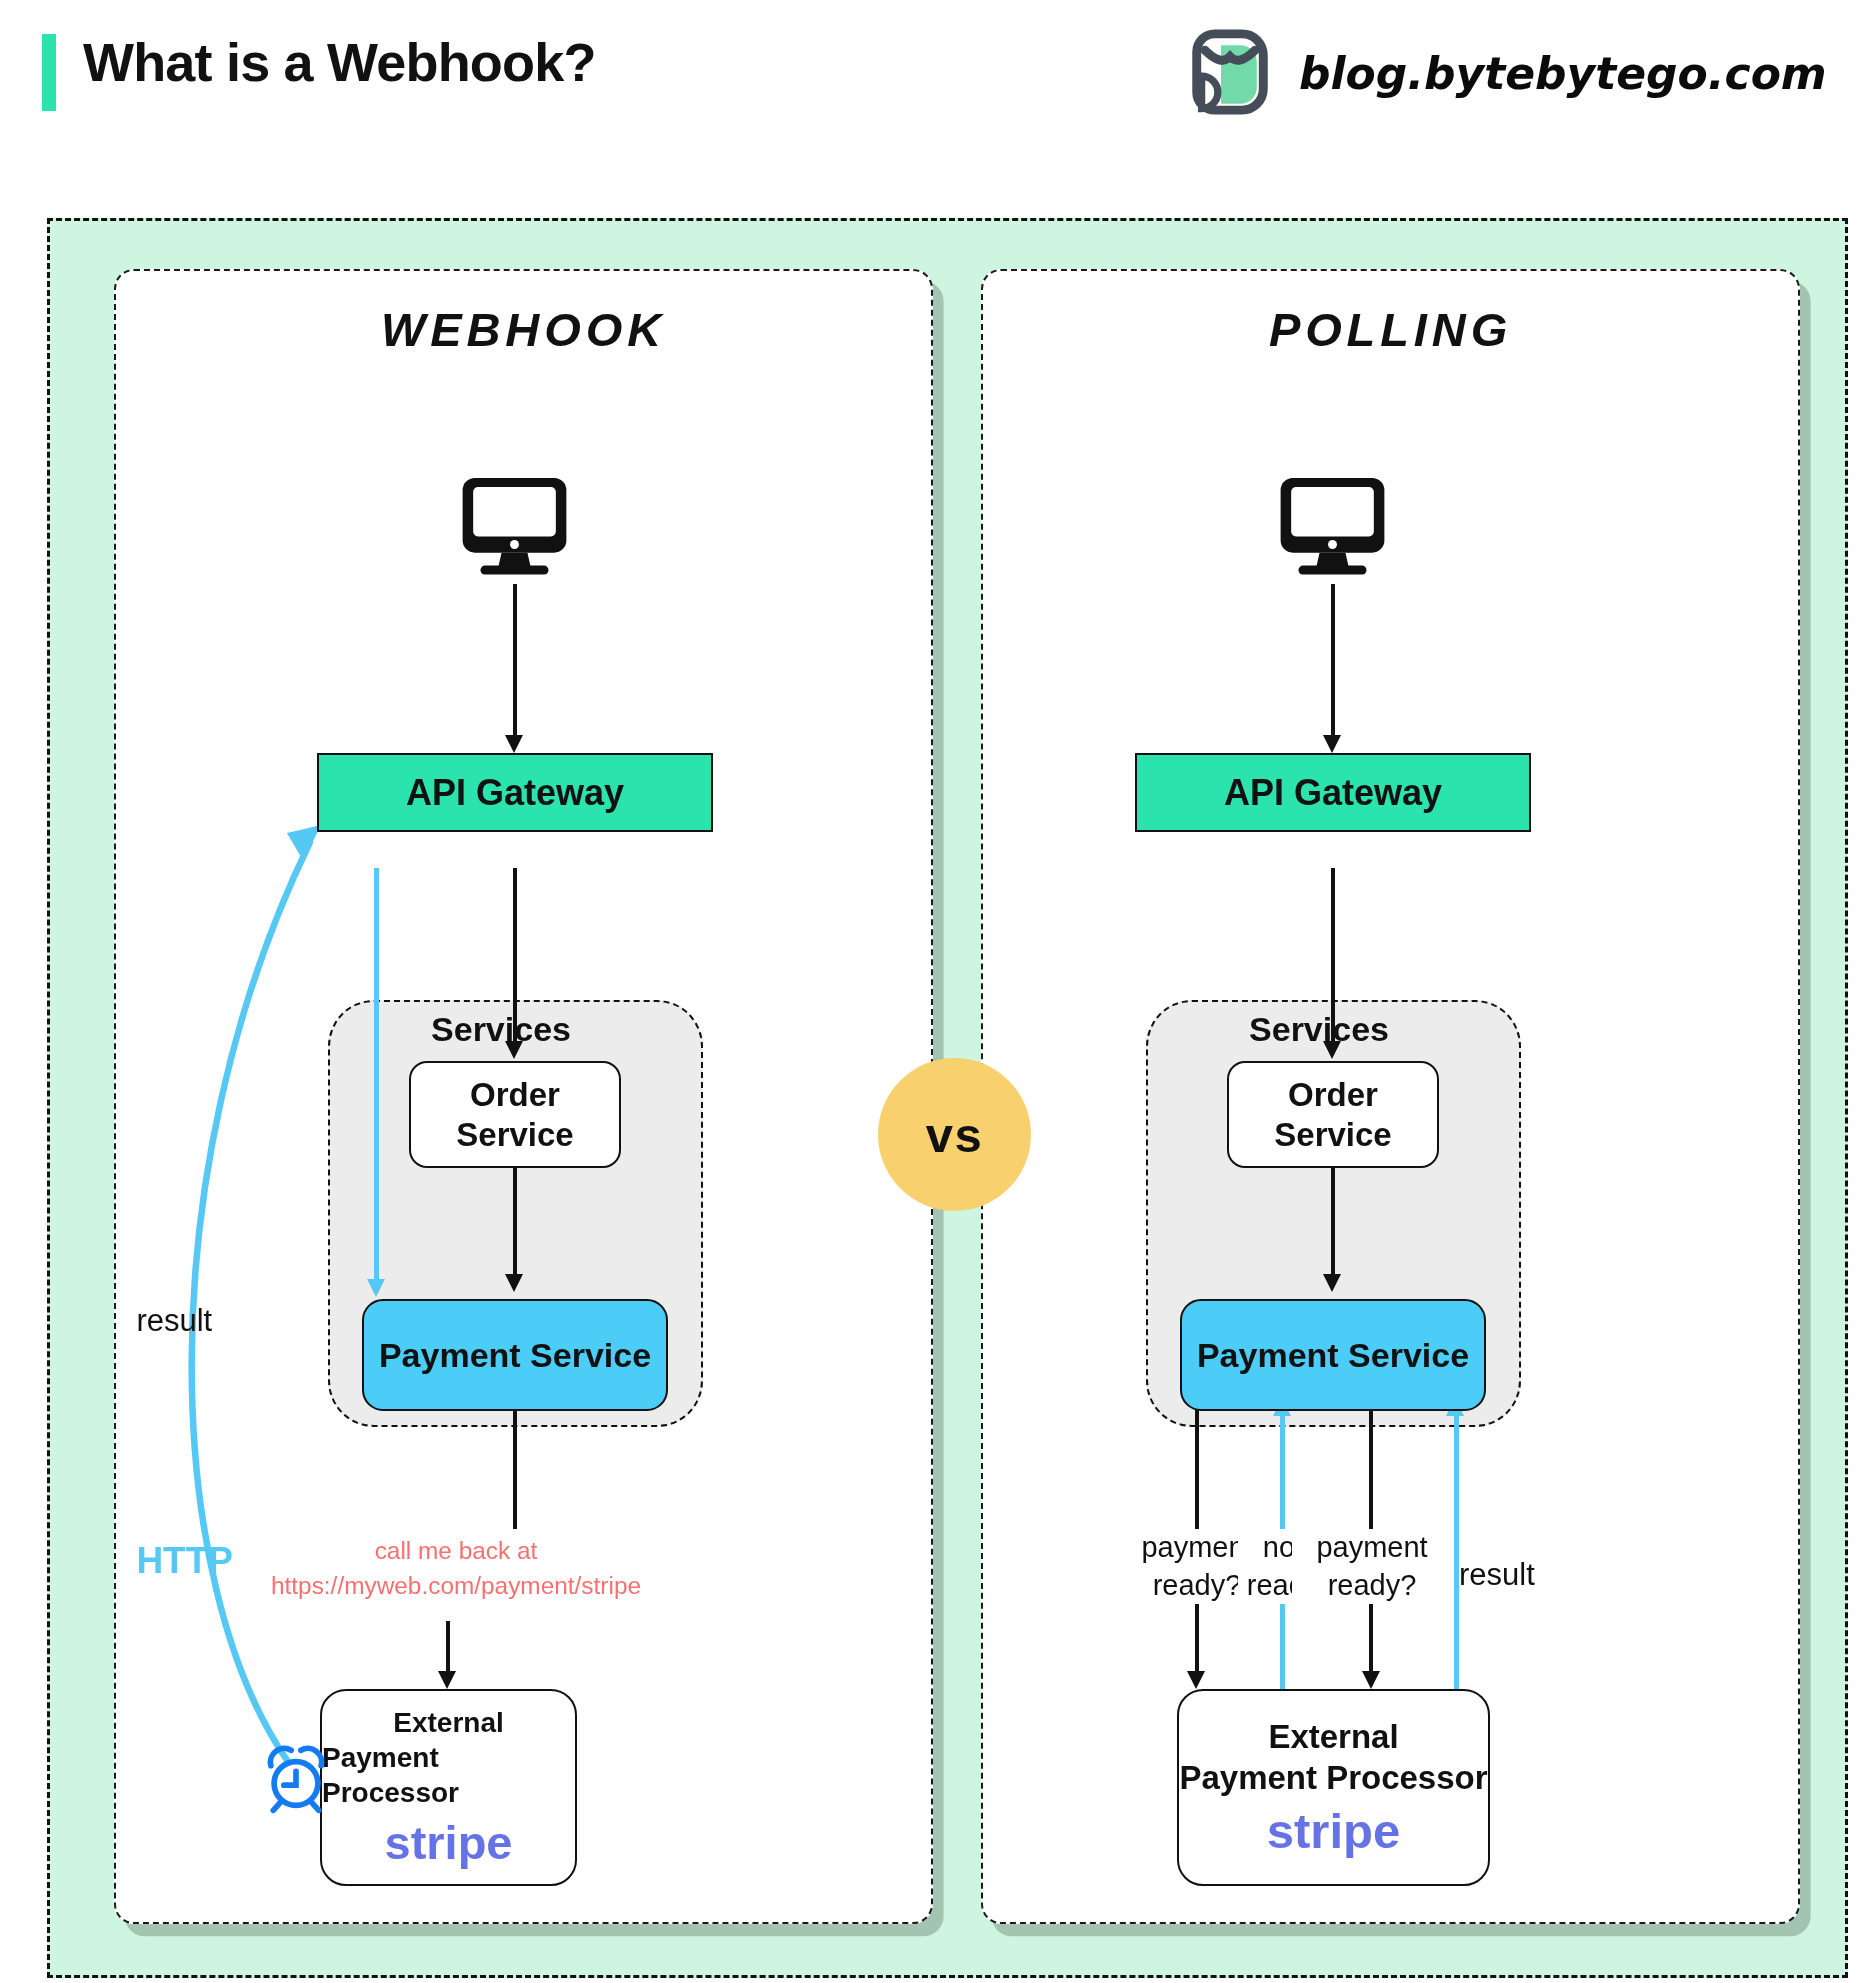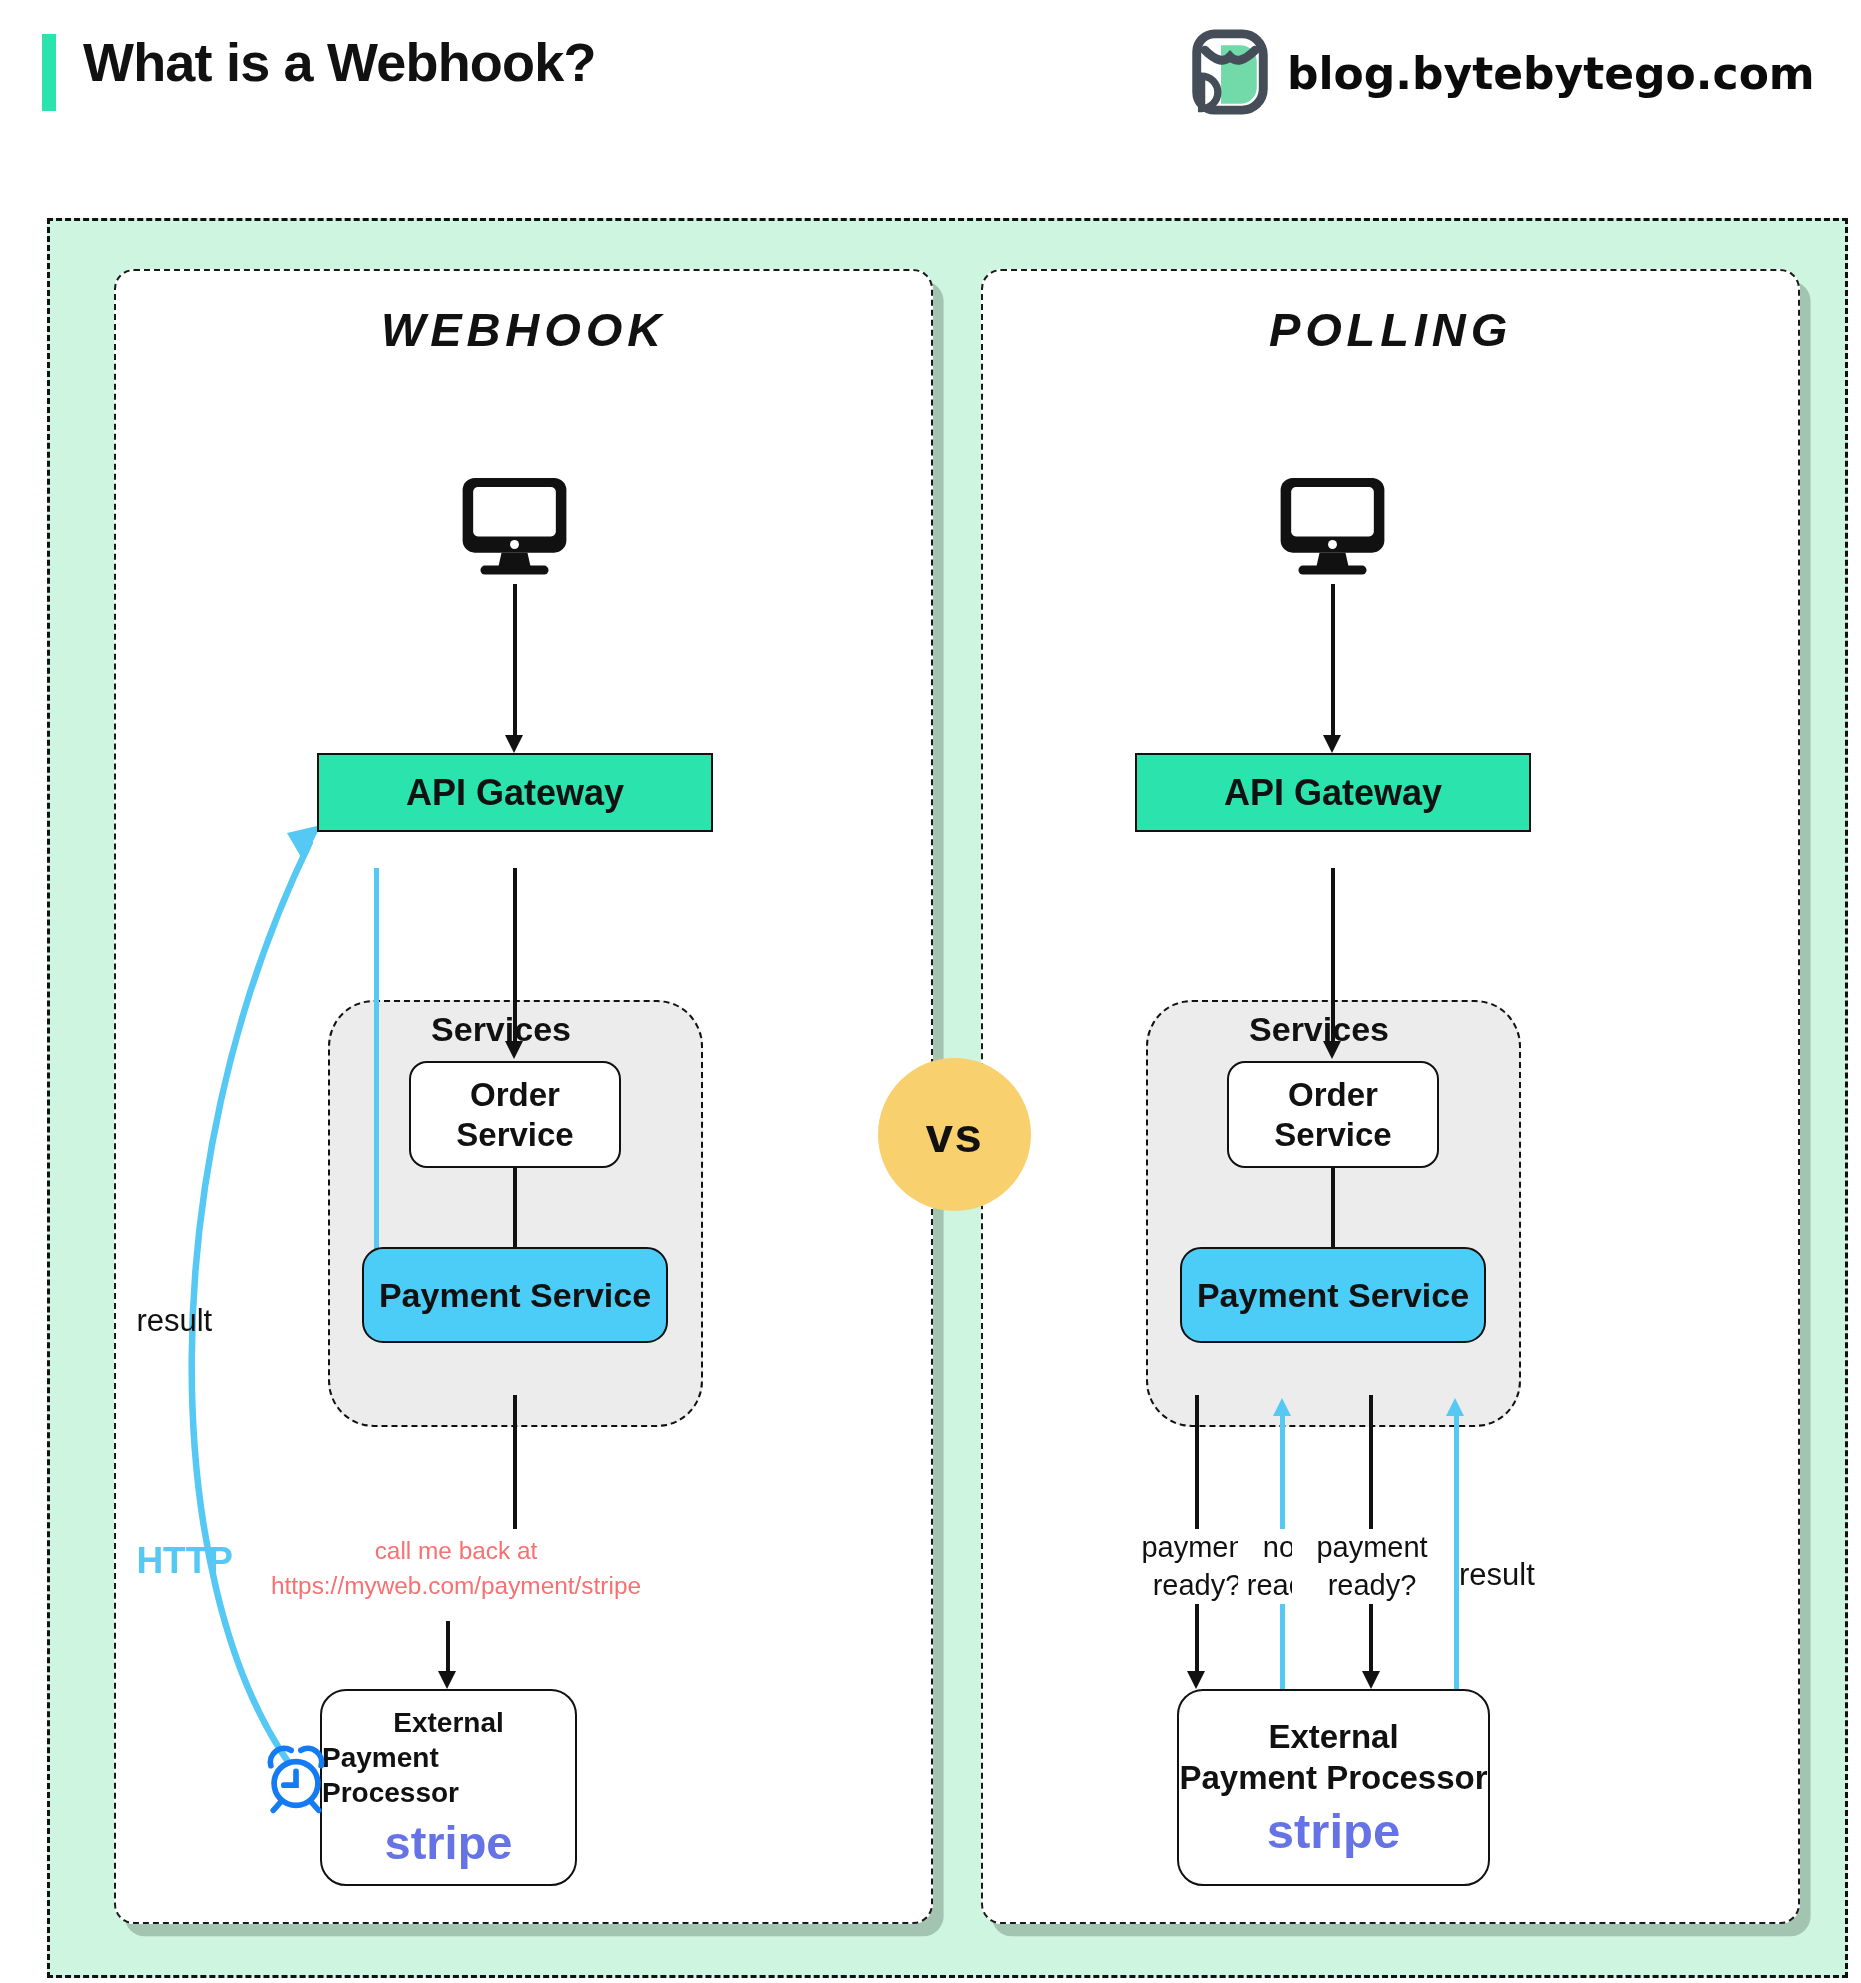--- a/index.html
+++ b/index.html
@@ -7,42 +7,42 @@
     --salmon:#f87070; --stripe:#6673e6; --vs-yellow:#f8d06d; --clock-blue:#147bf2;
     --svc-gray:#ececec; --shadow:#a3c4b0; --ink:#111111; --logo-green:#72d9a9; --logo-dark:#454d59;
   }
   *{margin:0;padding:0;box-sizing:border-box;}
   body{background:#fff;font-family:"Liberation Sans",sans-serif;color:var(--ink);}
   .page{position:relative;width:1861px;height:1983px;background:#fff;overflow:hidden;}
 
   
   .accent-bar{position:absolute;left:42px;top:34px;width:14px;height:77px;background:var(--teal);}
   .page-title{position:absolute;left:83px;top:31px;font-size:54px;font-weight:bold;letter-spacing:-0.8px;text-align:center;}
-  .brand{position:absolute;left:1190px;top:29px;display:flex;align-items:center;gap:17px;}
+  .brand{position:absolute;left:1190px;top:29px;display:flex;align-items:center;gap:29px;font-style:italic;}
   .brand-text{font-family:"DejaVu Sans",sans-serif;font-size:44px;font-weight:600;color:#0b0b0b;}
 
   
   .board{position:absolute;left:47px;top:218px;width:1801px;height:1760px;background:var(--mint);border:3.3px dashed var(--ink);}
 
   
   .panel{position:absolute;top:269px;width:819px;height:1655px;background:#fff;border:2.4px dashed #1a1a1a;border-radius:20px;box-shadow:10.6px 12.2px 0 var(--shadow);}
   .panel-left{left:114px;}
   .panel-right{left:981px;}
   .p-title{position:absolute;top:31px;left:0;width:100%;text-align:center;font-size:47px;font-weight:bold;font-style:italic;text-transform:uppercase;letter-spacing:4.9px;}
   .vline{position:absolute;width:4.1px;background:var(--ink);z-index:2;}
   .vline.blue{width:4.9px;background:var(--arrow-blue);}
   .head-down{position:absolute;width:0;height:0;border-left:9.8px solid transparent;border-right:9.8px solid transparent;border-top:18px solid var(--ink);z-index:2;}
   .head-down.blue{border-top-color:var(--arrow-blue);}
   .head-up{position:absolute;width:0;height:0;border-left:9.8px solid transparent;border-right:9.8px solid transparent;border-bottom:18px solid var(--arrow-blue);z-index:2;}
 
   .gateway{position:absolute;top:482px;width:396px;height:79px;background:var(--teal);border:2.4px solid var(--ink);display:flex;align-items:center;justify-content:center;font-size:36px;font-weight:bold;z-index:3;}
   .services{position:absolute;top:729px;width:375px;height:427px;background:var(--svc-gray);border:2.4px dashed var(--ink);border-radius:46px;z-index:1;}
   .services-label{position:absolute;top:739px;width:375px;text-align:center;padding-right:29px;font-size:34px;font-weight:bold;z-index:2;}
   .order{position:absolute;top:790px;width:212px;height:107px;background:#fff;border:2.4px solid var(--ink);border-radius:18px;display:flex;flex-direction:column;align-items:center;justify-content:center;font-size:33px;font-weight:bold;line-height:1.2;z-index:3;}
-  .payment{position:absolute;top:976px;width:306px;height:96px;background:var(--sky);border:2.4px solid var(--ink);border-radius:21px;display:flex;align-items:center;justify-content:center;font-size:34px;font-weight:bold;z-index:3;}
+  .payment{position:absolute;top:1028px;width:306px;height:112px;background:var(--sky);border:2.4px solid var(--ink);border-radius:21px;display:flex;align-items:center;justify-content:center;font-size:34px;font-weight:bold;z-index:3;}
   .external{position:absolute;top:1418px;height:197px;background:#fff;border:2.4px solid var(--ink);border-radius:26px;display:flex;flex-direction:column;align-items:center;justify-content:center;font-weight:bold;z-index:3;}
   .external .l1,.external .l2{line-height:1.25;}
   .stripe-word{font-weight:bold;color:var(--stripe);margin-top:4.9px;}
 
   
   .callback{position:absolute;left:112px;top:1262px;width:456px;text-align:center;font-size:24.4px;color:var(--salmon);line-height:1.45;z-index:4;}
   .result-label{position:absolute;left:20.4px;top:1032px;font-size:31px;z-index:4;}
   .http-label{position:absolute;left:20.4px;top:1269px;font-size:37px;font-weight:bold;color:var(--arrow-blue);z-index:4;}
   .curve-svg{position:absolute;left:0;top:0;width:814px;height:1650px;z-index:2;pointer-events:none;}
 

